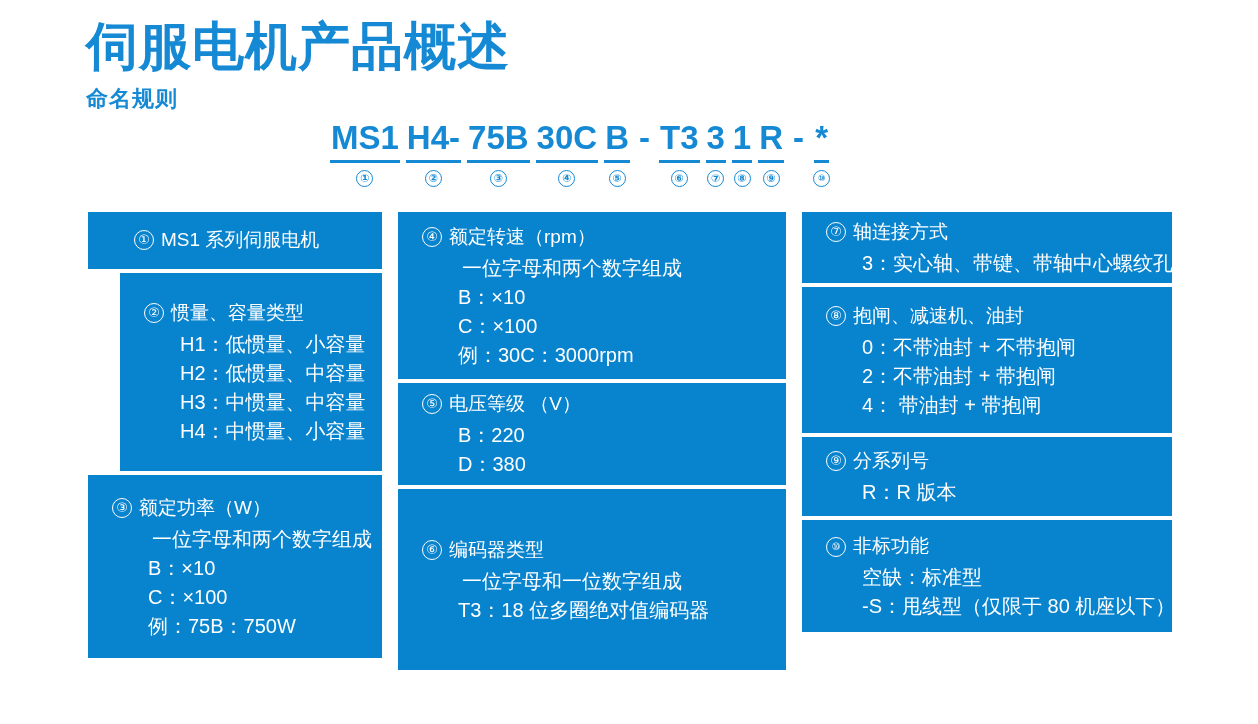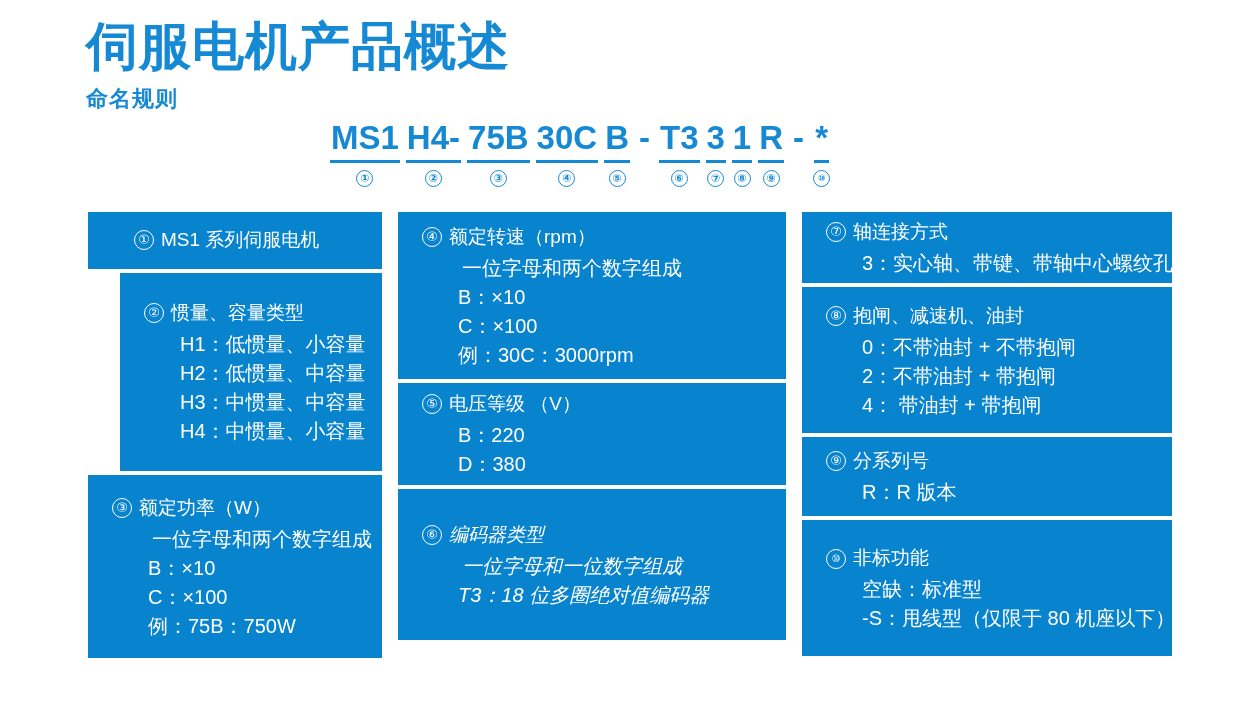--- a/index.html
+++ b/index.html
@@ -142,26 +142,26 @@
   }
   .cell-line.note { padding-left: 4px; }
 
   
   .h-c1r1 { height: 57px; padding-left: 46px; }
   .h-c1r2 { height: 198px; margin-left: 32px; }
   .h-c1r3 { height: 183px; }
 
   .h-c2r1 { height: 167px; }
   .h-c2r2 { height: 102px; }
-  .h-c2r3 { height: 151px; font-style: italic; }
+  .h-c2r3 { height: 181px; }
 
   .h-c3r1 { height: 71px; }
   .h-c3r2 { height: 146px; }
   .h-c3r3 { height: 79px; }
-  .h-c3r4 { height: 136px; }
+  .h-c3r4 { height: 112px; }
 </style>
 </head>
 <body>
 
 <div id="page-title">伺服电机产品概述</div>
 <div id="page-subtitle">命名规则</div>
 
 <div id="model-code">
 
   <div class="code-group">

